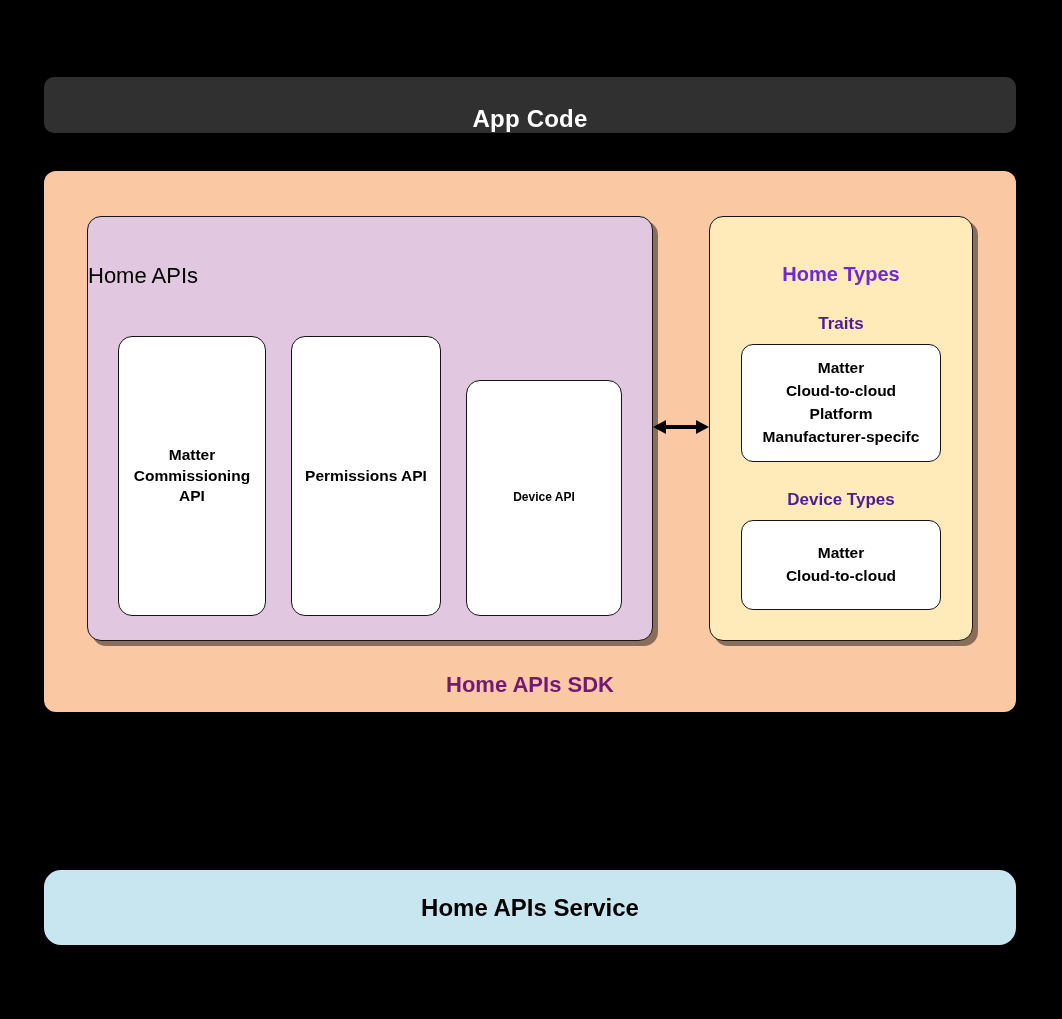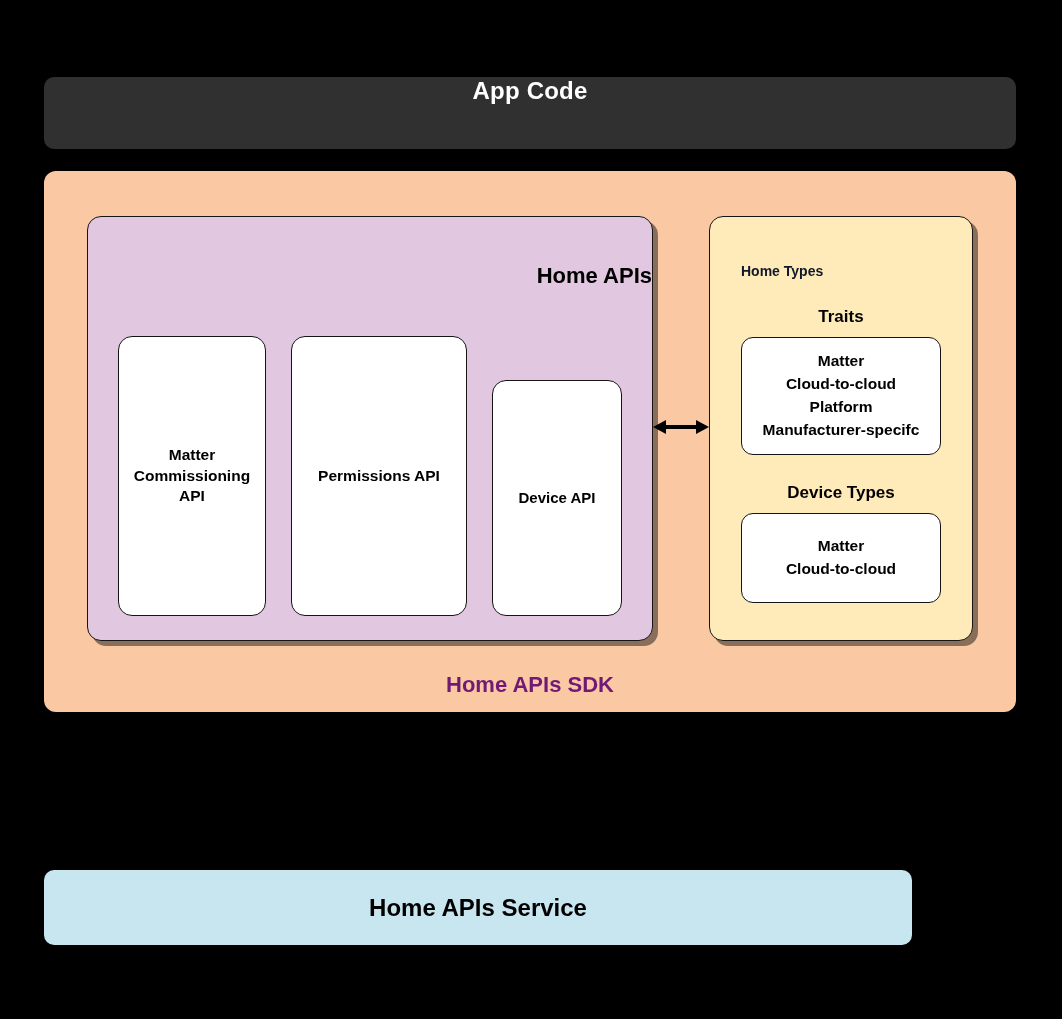--- a/index.html
+++ b/index.html
@@ -19,25 +19,25 @@
     height: 1019px;
     background: #000000;
   }
 
   
   .app-code-bar {
     position: absolute;
     left: 44px;
     top: 77px;
     width: 972px;
-    height: 72px;
+    height: 56px;
     background: #303030;
     border-radius: 10px;
     display: flex;
-    align-items: flex-start;
+    align-items: flex-end;
     justify-content: center;
   }
   .app-code-label {
     color: #ffffff;
     font-size: 24px;
     font-weight: bold;
     letter-spacing: 0.2px;
   }
 
   
@@ -72,85 +72,86 @@
     background: #e1c7e0;
     border: 1.6px solid #151515;
     border-radius: 14px;
     box-shadow: 5px 5px 0 rgba(0,0,0,0.45);
   }
   .panel-heading {
     position: absolute;
     left: 0;
     right: 0;
     top: 46px;
-    text-align: right;
+    text-align: left;
     font-size: 22px;
-    font-weight: bold;
+    font-weight: normal;
     color: #000000;
   }
 
   .api-columns {
     position: absolute;
     left: 30px;
     top: 119px;
     right: 30px;
     bottom: 24px;
     display: flex;
     gap: 25px;
   }
   .api-col { display: flex; flex-direction: column; }
   .col-wide { width: 148px; }
-  .col-wide2 { width: 176px; }
+  .col-wide2 { width: 150px; }
   .col-stack { flex: 1; gap: 21px; }
 
   .white-box {
     background: #ffffff;
     border: 1.5px solid #151515;
     border-radius: 14px;
     display: flex;
     align-items: center;
     justify-content: center;
     text-align: center;
     color: #000000;
     font-size: 15.5px;
     font-weight: bold;
     line-height: 1.32;
     padding: 4px 6px;
   }
   .box-tall { flex: 1; }
-  .box-small { flex: 1; font-size: 15px; margin-top: 44px; }
+  .box-small { flex: 1; font-size: 12px; margin-top: 44px; }
 
   
   .home-types-panel {
     position: absolute;
     left: 665px;
     top: 45px;
     width: 264px;
     height: 425px;
     background: #ffeab9;
     border: 1.6px solid #151515;
     border-radius: 14px;
     box-shadow: 5px 5px 0 rgba(0,0,0,0.45);
   }
   .types-inner {
     position: absolute;
     left: 31px;
     right: 31px;
     top: 46px;
   }
   .types-heading {
-    font-size: 14px;
-    font-weight: bold;
-    color: #0f172a;
+    text-align: center;
+    font-size: 20px;
+    font-weight: bold;
+    color: #6d28d9;
   }
   .sub-heading {
     text-align: center;
     font-size: 17px;
     font-weight: bold;
-    color: #000000;
+    color: #4c1d95;
     margin-top: 28px;
     margin-bottom: 10px;
   }
   .types-box {
     background: #ffffff;
     border: 1.5px solid #151515;
     border-radius: 12px;
     text-align: center;
     color: #000000;
     font-size: 15.5px;
@@ -171,24 +172,24 @@
     top: 243px;
     width: 56px;
     height: 26px;
   }
 
   
   .service-bar {
     position: absolute;
     left: 44px;
     top: 870px;
-    width: 868px;
+    width: 972px;
     height: 75px;
     background: #c7e6ef;
-    border-radius: 10px;
+    border-radius: 17px;
     display: flex;
     align-items: center;
     justify-content: center;
   }
   .service-label {
     color: #000000;
     font-size: 24px;
     font-weight: bold;
   }
 </style>

